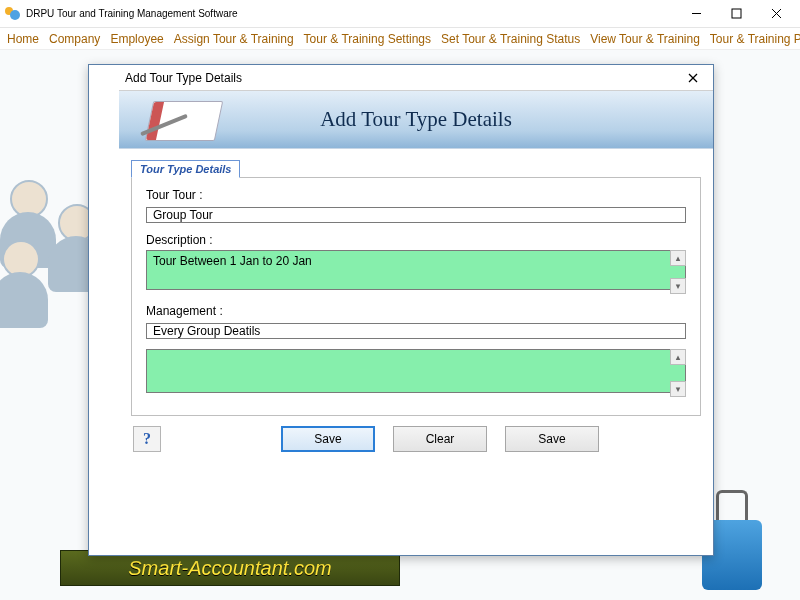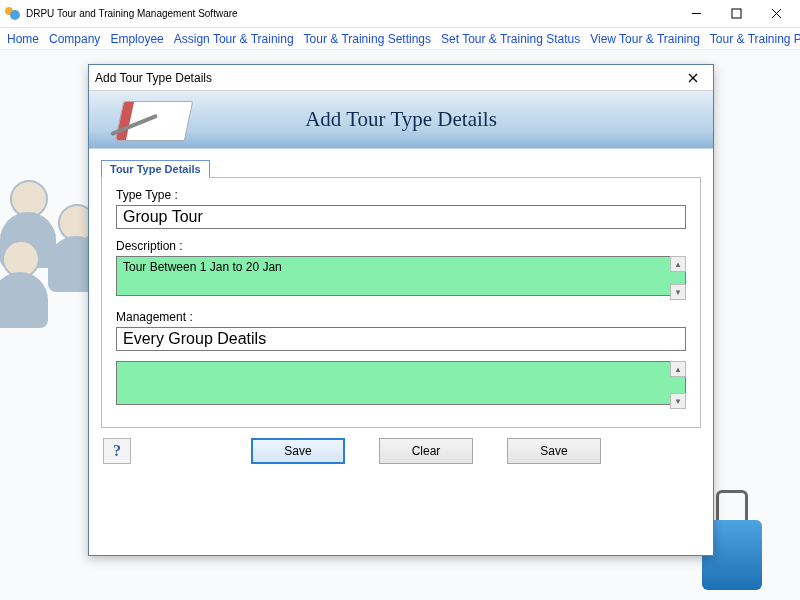--- a/index.html
+++ b/index.html
@@ -6,74 +6,74 @@
   body { width: 800px; height: 600px; background: #fff; overflow: hidden; position: relative; }
 
   
   .titlebar { height: 28px; display: flex; align-items: center; padding: 0 4px; background: #fff; border-bottom: 1px solid #e5e5e5; }
   .titlebar .app-icon { width: 16px; height: 16px; margin-right: 6px; display: flex; align-items: center; justify-content: center; }
   .titlebar .title { font-size: 10px; color: #000; flex: 1; }
   .win-controls { display: flex; }
   .win-btn { width: 40px; height: 26px; display: flex; align-items: center; justify-content: center; font-size: 14px; color: #000; cursor: default; }
 
   
-  .menubar { height: 22px; display: flex; align-items: center; padding: 0 2px; background: #fff; font-size: 12px; color: #1d4ed8; border-bottom: 1px solid #eee; }
+  .menubar { height: 22px; display: flex; align-items: center; padding: 0 2px; background: #fff; font-size: 12px; color: #a16207; border-bottom: 1px solid #eee; }
   .menubar .menu-item { padding: 2px 5px; white-space: nowrap; }
   .menubar .menu-item + .menu-item { margin-left: 0; }
 
   
   .content { position: relative; width: 100%; height: 550px; background: #f8fafb; }
 
   
   .bg-illustration { position: absolute; opacity: 0.7; }
   .bg-left { left: 0; top: 120px; width: 130px; height: 200px; }
   .bg-right { right: 0; bottom: 20px; width: 200px; height: 220px; }
 
   .person { position: absolute; }
   .person .head { width: 38px; height: 38px; border-radius: 50%; background: #e8d7c0; border: 2px solid #8fa8bd; }
   .person .body { width: 56px; height: 56px; border-radius: 28px 28px 8px 8px; background: #8fa8bd; margin-top: -6px; margin-left: -10px; }
 
   
   .logo-strip { position: absolute; left: 60px; bottom: 14px; width: 340px; height: 36px; background: linear-gradient(#5a6a1e, #3a4612); border: 1px solid #1f2a08; display: flex; align-items: center; justify-content: center; }
   .logo-strip span { color: #ffe63a; font-size: 20px; font-weight: 500; font-style: italic; text-shadow: 0 1px 0 #000; }
 
   
-  .dialog { position: absolute; left: 88px; top: 14px; width: 626px; height: 492px; background: #fff; border: 1px solid #5a7fa8; box-shadow: 0 3px 10px rgba(0,0,0,0.25); }
+  .dialog { position: absolute; left: 88px; top: 14px; width: 626px; height: 492px; background: #fff; border: 1px solid #5a7fa8; box-shadow: 0 3px 10px rgba(0,0,0,0.25); padding-left: 30px; }
   .dlg-titlebar { height: 26px; background: #fff; display: flex; align-items: center; padding: 0 6px; border-bottom: 1px solid #d0d0d0; }
   .dlg-titlebar .title { font-size: 12px; flex: 1; }
   .dlg-close { width: 28px; height: 22px; display: flex; align-items: center; justify-content: center; font-size: 14px; }
 
   
   .dlg-header { height: 58px; background: linear-gradient(180deg, #e3eef8 0%, #ccdff0 35%, #b6d1e8 70%, #8eb5d8 100%); border-bottom: 1px solid #c7d6e6; position: relative; display: flex; align-items: center; justify-content: center; }
   .dlg-header .planner-art { position: absolute; left: 14px; top: 4px; width: 95px; height: 50px; }
   .planner-art .book { position: absolute; left: 16px; top: 6px; width: 70px; height: 40px; background: #fff; border: 1px solid #aab; transform: skewX(-12deg); border-radius: 2px; }
   .planner-art .book:before { content: ""; position: absolute; left: 0; top: 0; width: 10px; height: 100%; background: #c55; border-radius: 2px 0 0 2px; }
   .planner-art .pen { position: absolute; left: 6px; top: 28px; width: 50px; height: 4px; background: #888; transform: rotate(-22deg); border-radius: 2px; }
   .dlg-header h1 { font-size: 21px; font-weight: 400; color: #0f2c50; font-family: Georgia, serif; }
 
   
   .tab-area { margin: 10px 12px 0 12px; position: relative; }
-  .tab-label { display: inline-block; padding: 2px 8px; font-size: 11px; color: #2a56a8; border: 1px solid #6b95d6; border-bottom: 1px solid #fff; background: #fff; font-weight: 600; position: relative; z-index: 2; }
+  .tab-label { display: inline-block; padding: 2px 8px; font-size: 11px; color: #2a56a8; border: 1px solid #6b95d6; border-bottom: 1px solid #fff; background: #fff; font-weight: 600; position: relative; z-index: 2; font-style: italic; }
   .tab-panel { border: 1px solid #bfbfbf; margin-top: -1px; padding: 10px 14px 14px 14px; position: relative; z-index: 1; }
 
   .form-row { margin-bottom: 10px; }
   .form-label { font-size: 12px; color: #000; margin-bottom: 3px; display: block; }
-  .form-input { width: 100%; height: 24px; border: 1px solid #7a7a7a; font-size: 16px; padding: 2px 6px; background: #fff; }
+  .form-input { width: 100%; height: 16px; border: 1px solid #7a7a7a; font-size: 12px; padding: 2px 6px; background: #fff; }
   .form-textarea { width: 100%; border: 1px solid #7a7a7a; font-size: 12px; padding: 3px 6px; background: #86efac; resize: none; position: relative; }
   .ta-wrap { position: relative; }
   .ta-scroll { position: absolute; right: 0; top: 0; width: 16px; height: 100%; display: flex; flex-direction: column; justify-content: space-between; pointer-events: none; }
   .ta-scroll .arrow { width: 16px; height: 16px; background: #efefef; border: 1px solid #bcbcbc; display: flex; align-items: center; justify-content: center; font-size: 9px; color: #666; }
 
   .hint { font-size: 11px; color: #333; margin-top: 3px; }
 
   
   .dlg-buttons { display: flex; align-items: center; padding: 10px 14px; }
   .help-btn { width: 28px; height: 26px; border: 1px solid #b5b5b5; background: #f3f3f3; display: flex; align-items: center; justify-content: center; font-size: 16px; color: #2a5fb3; font-weight: bold; font-family: Georgia, serif; }
   .btn-spacer { flex: 0 0 120px; }
-  .btn { width: 94px; height: 26px; border: 1px solid #a6a6a6; background: linear-gradient(#f4f4f4, #e4e4e4); font-size: 12px; margin-right: 34px; cursor: default; display: flex; align-items: center; justify-content: center; }
+  .btn { width: 94px; height: 26px; border: 1px solid #a6a6a6; background: linear-gradient(#f4f4f4, #e4e4e4); font-size: 12px; margin-right: 18px; cursor: default; display: flex; align-items: center; justify-content: center; }
   .btn.primary { border: 2px solid #2a7ed6; background: linear-gradient(#eef5fc, #d5e6f6); }
 
   
   .suitcase { position: absolute; right: 28px; bottom: 10px; width: 70px; height: 100px; }
   .suitcase .case { position: absolute; bottom: 0; width: 60px; height: 70px; background: linear-gradient(#4ea3e0, #1d70b5); border-radius: 6px; }
   .suitcase .handle { position: absolute; top: 0; left: 14px; width: 32px; height: 34px; border: 3px solid #666; border-bottom: none; border-radius: 6px 6px 0 0; }
 </style>
 </head>
 <body>
 
@@ -136,20 +136,23 @@
     <div class="person" style="left:40px; top:6px;">
         <div class="head" style="background:#ead4bd"></div>
         <div class="body" style="background:#a8b9c9"></div>
       </div>
   </div>
   <div class="suitcase">
     <div class="handle"></div>
     <div class="case"></div>
   </div>
 
+  <div class="logo-strip">
+    <span>Smart-Accountant.com</span>
+  </div>
 
   <div class="dialog">
     <div class="dlg-titlebar">
       <div class="title">Add Tour Type Details</div>
       <div class="dlg-close">
         <svg width="10" height="10" viewBox="0 0 10 10">
             <line x1="1" y1="1" x2="9" y2="9" stroke="#000" stroke-width="1.2"></line>
             <line x1="9" y1="1" x2="1" y2="9" stroke="#000" stroke-width="1.2"></line>
           </svg>
       </div>
@@ -161,21 +164,21 @@
         <div class="pen"></div>
       </div>
       <h1>Add Tour Type Details</h1>
     </div>
 
     <div class="tab-area">
       <div class="tab-label">Tour Type Details</div>
       <div class="tab-panel">
 
         <div class="form-row">
-          <label class="form-label">Type Type :</label>
+          <label class="form-label">Tour Tour :</label>
           <input class="form-input" type="text" value="Group Tour" style="">
         </div>
 
         <div class="form-row">
           <label class="form-label">Description :</label>
           <div class="ta-wrap">
             <textarea class="form-textarea" style="height: 40px;">Tour Between 1 Jan to 20 Jan</textarea>
             <div class="ta-scroll">
               <div class="arrow">▴</div>
               <div class="arrow">▾</div>

